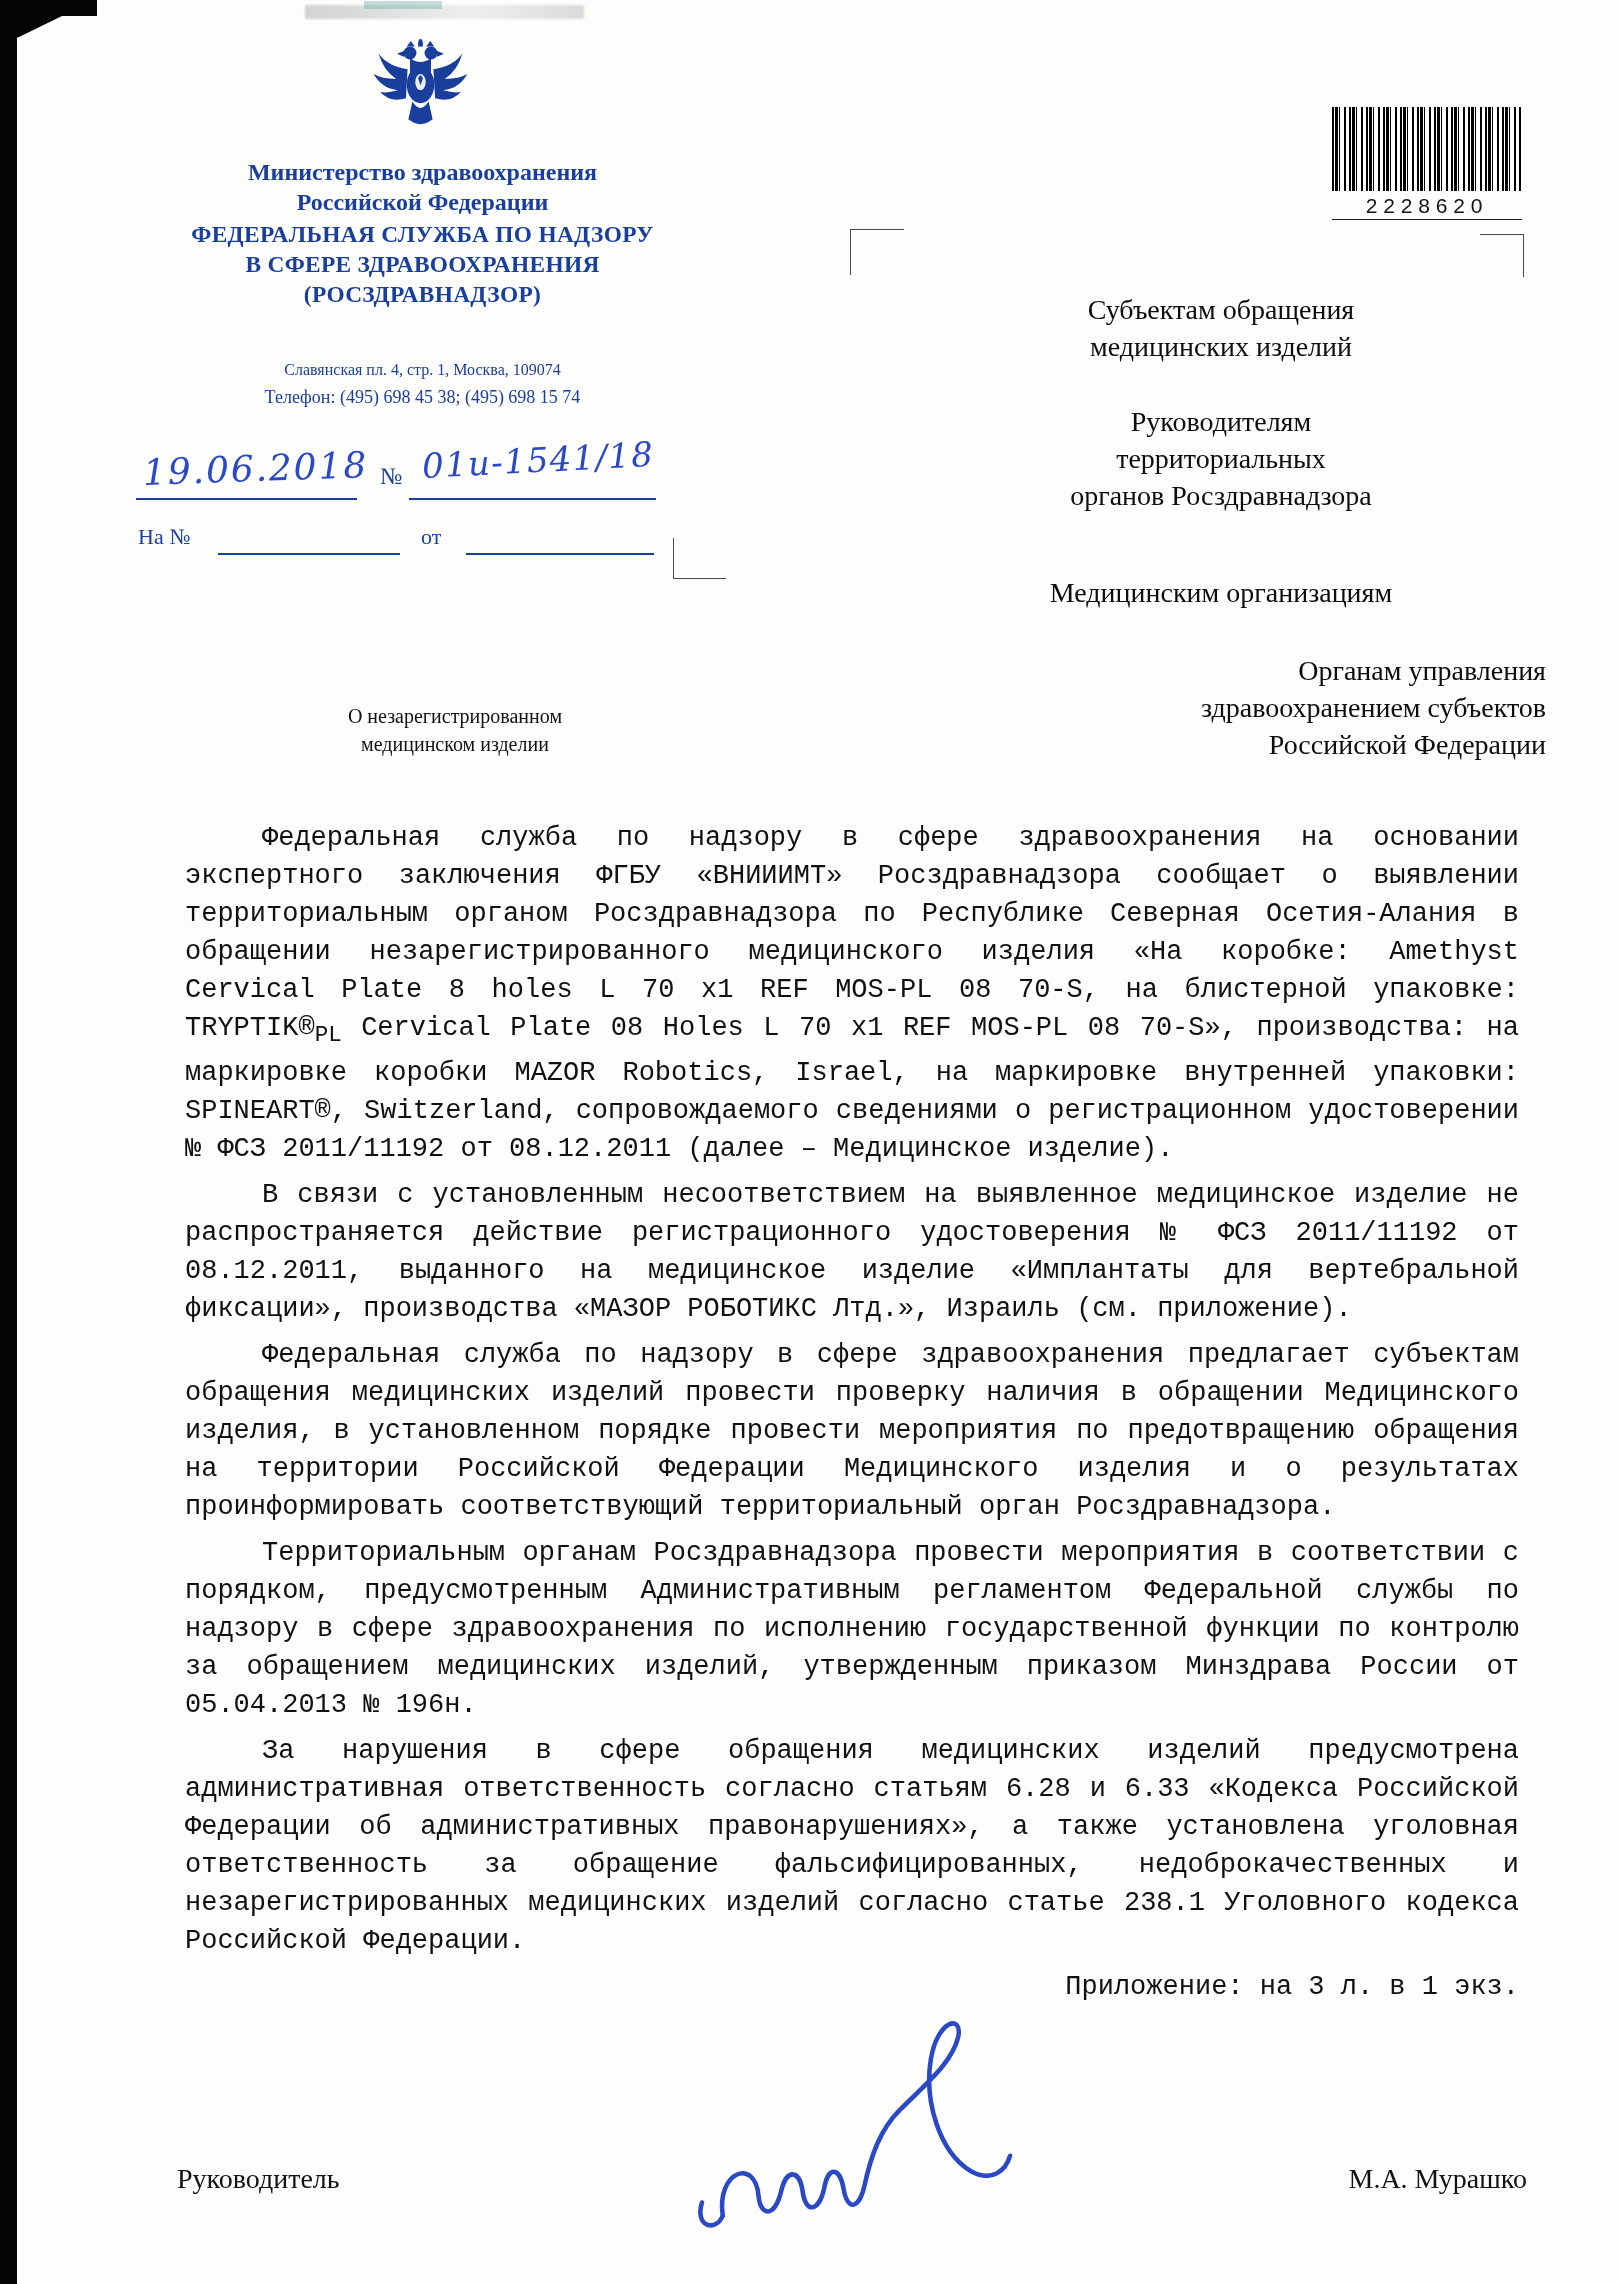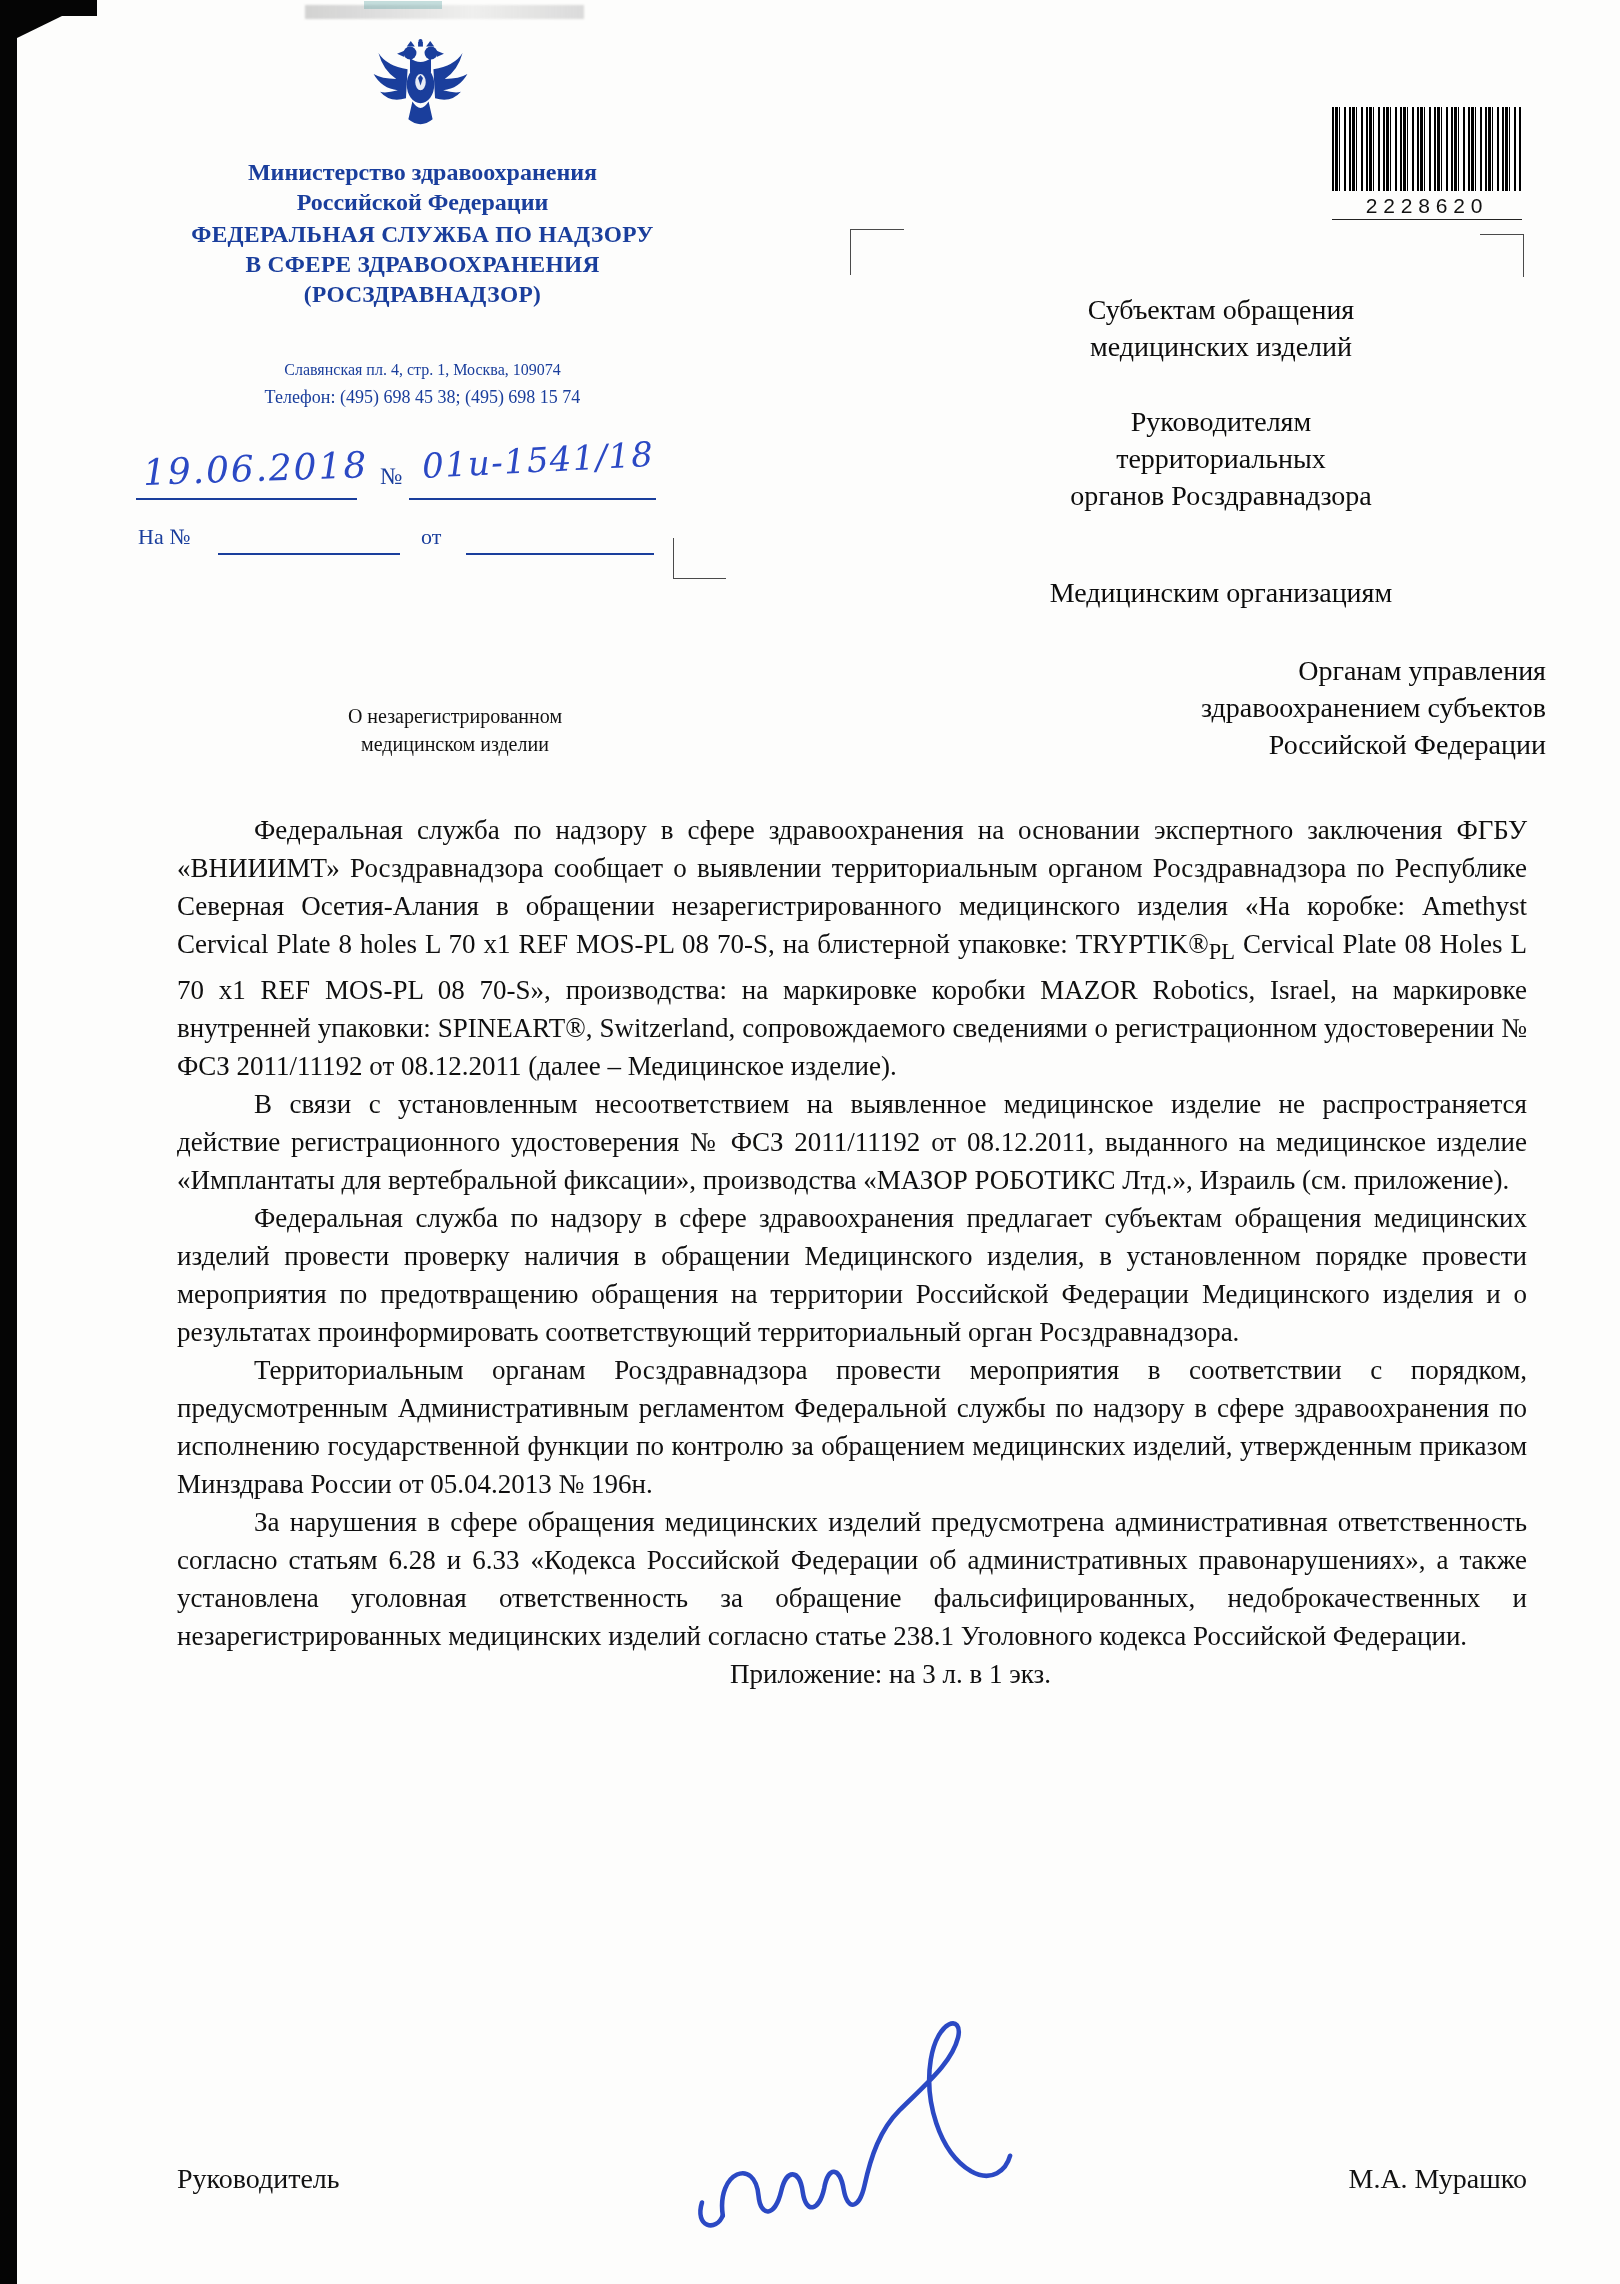--- a/index.html
+++ b/index.html
@@ -63,22 +63,22 @@
   .addressee{position:absolute;left:0;width:650px;white-space:pre-line;}
   .a1{top:13px;} .a2{top:125px;} .a3{top:296px;} .a4{top:374px;text-align:right;}
 
   
   .subject{position:absolute;left:247px;top:703px;width:416px;text-align:center;
     font-size:20px;line-height:1.38;white-space:pre-line;color:#111;}
 
   
   .body-text{position:absolute;left:177px;top:811px;width:1350px;
     font-size:27px;line-height:38px;text-align:justify;color:#101010;}
-  .body-text p{margin:0;text-indent:77px;}
-  .attachment{text-align:center;}
+  .body-text p{margin:8px;text-indent:77px;font-family:Liberation Mono, monospace;}
+  .attachment{text-align:right;}
 
   
   .sig-title{position:absolute;left:177px;top:2163px;font-size:28px;}
   .sig-name{position:absolute;left:1228px;top:2163px;width:299px;text-align:right;font-size:28px;}
   .sig-svg{position:absolute;left:676px;top:2001px;width:429px;height:273px;}
 </style>
 </head>
 <body>
 
 <div class="page">

